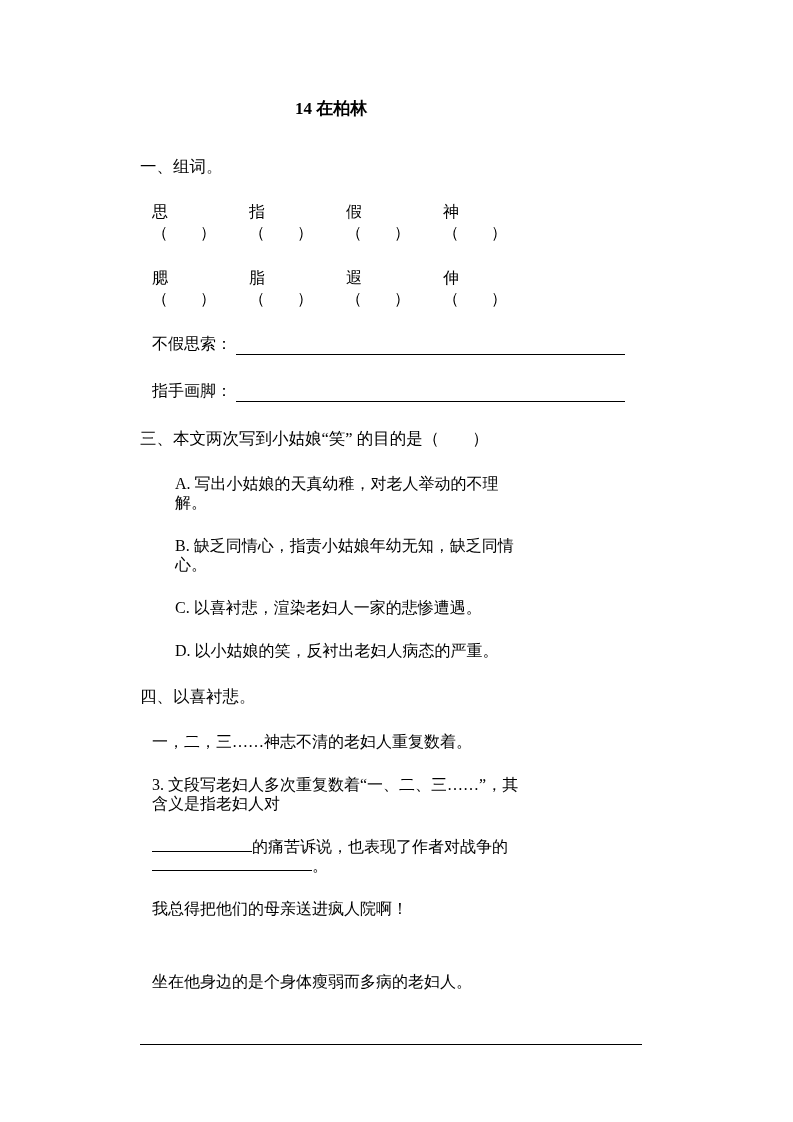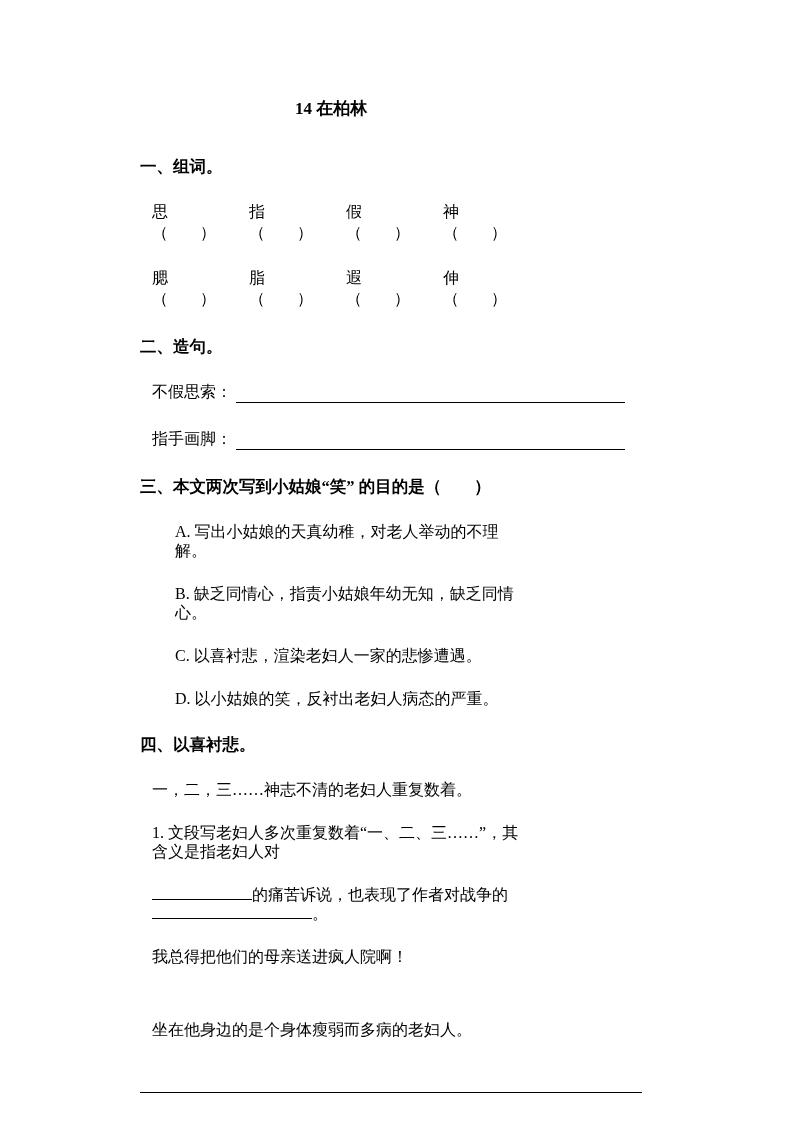--- a/index.html
+++ b/index.html
@@ -17,21 +17,21 @@
     height: 1122px;
     padding: 97px 140px 0 140px;
   }
   .doc-title {
     text-align: center;
     font-weight: bold;
     font-size: 17px;
     margin-bottom: 36px;
   }
   .sec-heading {
-    font-weight: bold;
+    font-weight: normal;
     font-size: 16.5px;
     margin-top: 26px;
     margin-bottom: 24px;
   }
   .line {
     line-height: 19px;
     margin-bottom: 24px;
   }
   .indent-1 { padding-left: 12px; }
   .indent-2 { padding-left: 35px; }
@@ -88,21 +88,20 @@
     </div>
     <div class="word-row">
       <span>腮（　　）</span>
       <span>脂（　　）</span>
       <span>遐（　　）</span>
       <span>伸（　　）</span>
     </div>
   </div>
 
   <div>
-    <div class="sec-heading">二、造句。</div>
     <div class="fill-row">
       <span class="label">不假思索：</span>
       <span class="fill-line"></span>
     </div>
     <div class="fill-row">
       <span class="label">指手画脚：</span>
       <span class="fill-line"></span>
     </div>
   </div>
 
@@ -112,21 +111,21 @@
     <div class="line indent-2">B. 缺乏同情心，指责小姑娘年幼无知，缺乏同情心。</div>
     <div class="line indent-2">C. 以喜衬悲，渲染老妇人一家的悲惨遭遇。</div>
     <div class="line indent-2">D. 以小姑娘的笑，反衬出老妇人病态的严重。</div>
   </div>
 
   <div>
     <div class="sec-heading">四、以喜衬悲。</div>
 
     <div class="line indent-1">一，二，三……神志不清的老妇人重复数着。</div>
 
-    <div class="line indent-1">1. 文段写老妇人多次重复数着“一、二、三……”，其含义是指老妇人对</div>
+    <div class="line indent-1">3. 文段写老妇人多次重复数着“一、二、三……”，其含义是指老妇人对</div>
 
     <div class="line indent-1">
       <span class="blank blank-sm"></span><span>的痛苦诉说，也表现了作者对战争的</span><span class="blank blank-md"></span><span>。</span>
     </div>
 
     <div class="line indent-1">我总得把他们的母亲送进疯人院啊！</div>
     <div class="line indent-1 gap-top-lg">坐在他身边的是个身体瘦弱而多病的老妇人。</div>
 
 
     <div class="answer-line"></div>

